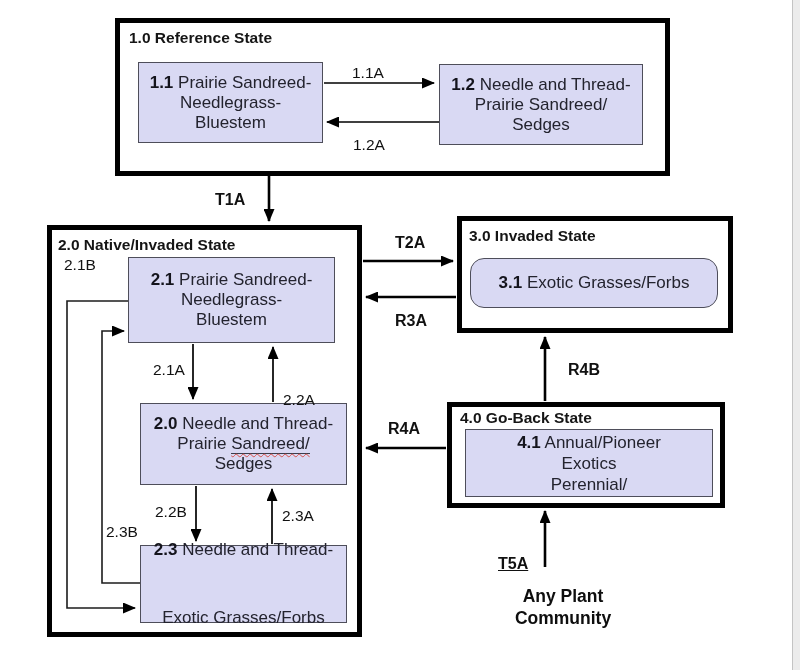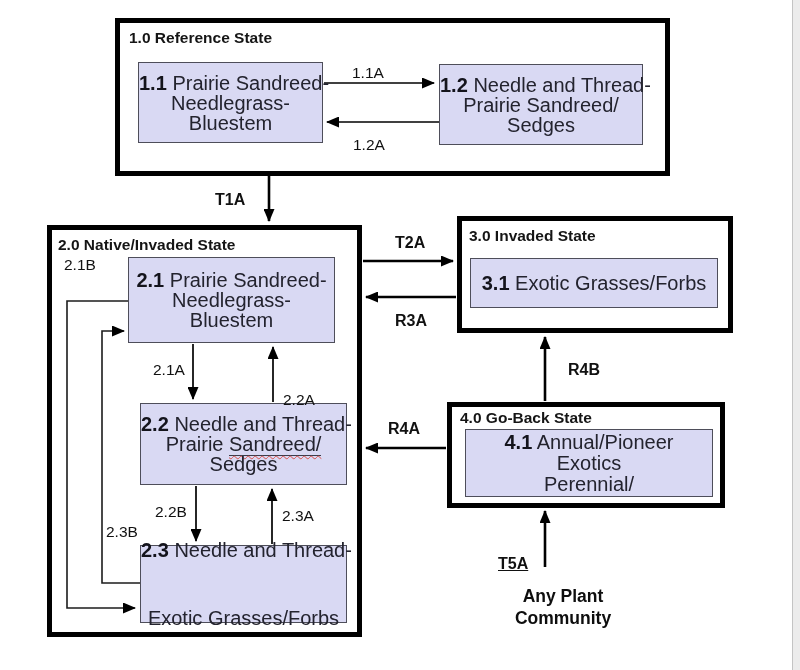--- a/index.html
+++ b/index.html
@@ -38,21 +38,21 @@
   
   .community {
     position: absolute;
     background: #d9d9f3;
     border: 1.5px solid #4e4e5a;
     box-sizing: border-box;
     display: flex;
     flex-direction: column;
     justify-content: center;
     text-align: center;
-    font-size: 20px;
+    font-size: 17px;
     line-height: 20px;
     color: #23232e;
     z-index: 3;
   }
   .community .cl { white-space: nowrap; }
   .community b { font-weight: bold; color: #14141c; }
   
   .sq {
     border-bottom: 1.5px solid #3c3c4a;
     text-decoration: underline;
@@ -152,31 +152,31 @@
     <div class="cl">Sedges</div>
   </div>
 
   <div class="community" style="left:128px; top:257px; width:207px; height:86px;">
     <div class="cl"><b>2.1</b> <span>Prairie Sandreed-</span></div>
     <div class="cl">Needlegrass-</div>
     <div class="cl">Bluestem</div>
   </div>
 
   <div class="community" style="left:140px; top:403px; width:207px; height:82px;">
-    <div class="cl"><b>2.2</b> <span>Needle and Thread-</span></div>
+    <div class="cl"><b>2.0</b> <span>Needle and Thread-</span></div>
     <div class="cl"><span>Prairie </span><span class="sq">Sandreed/</span></div>
     <div class="cl">Sedges</div>
   </div>
 
   <div class="community" style="left:140px; top:545px; width:207px; height:78px;gap:48px;">
     <div class="cl"><b>2.3</b> <span>Needle and Thread-</span></div>
     <div class="cl">Exotic Grasses/Forbs</div>
   </div>
 
-  <div class="community" style="left:470px; top:258px; width:248px; height:50px;">
+  <div class="community" style="left:470px; top:258px; width:248px; height:50px;border-radius:14px;">
     <div class="cl"><b>3.1</b> <span>Exotic Grasses/Forbs</span></div>
   </div>
 
   <div class="community" style="left:465px; top:429px; width:248px; height:68px; line-height:21px;">
     <div class="cl"><b>4.1</b> <span>Annual/Pioneer</span></div>
     <div class="cl">Exotics</div>
     <div class="cl">Perennial/</div>
   </div>
 
   <div class="lbl tr" style="left:215px; top:191px;">T1A</div>

